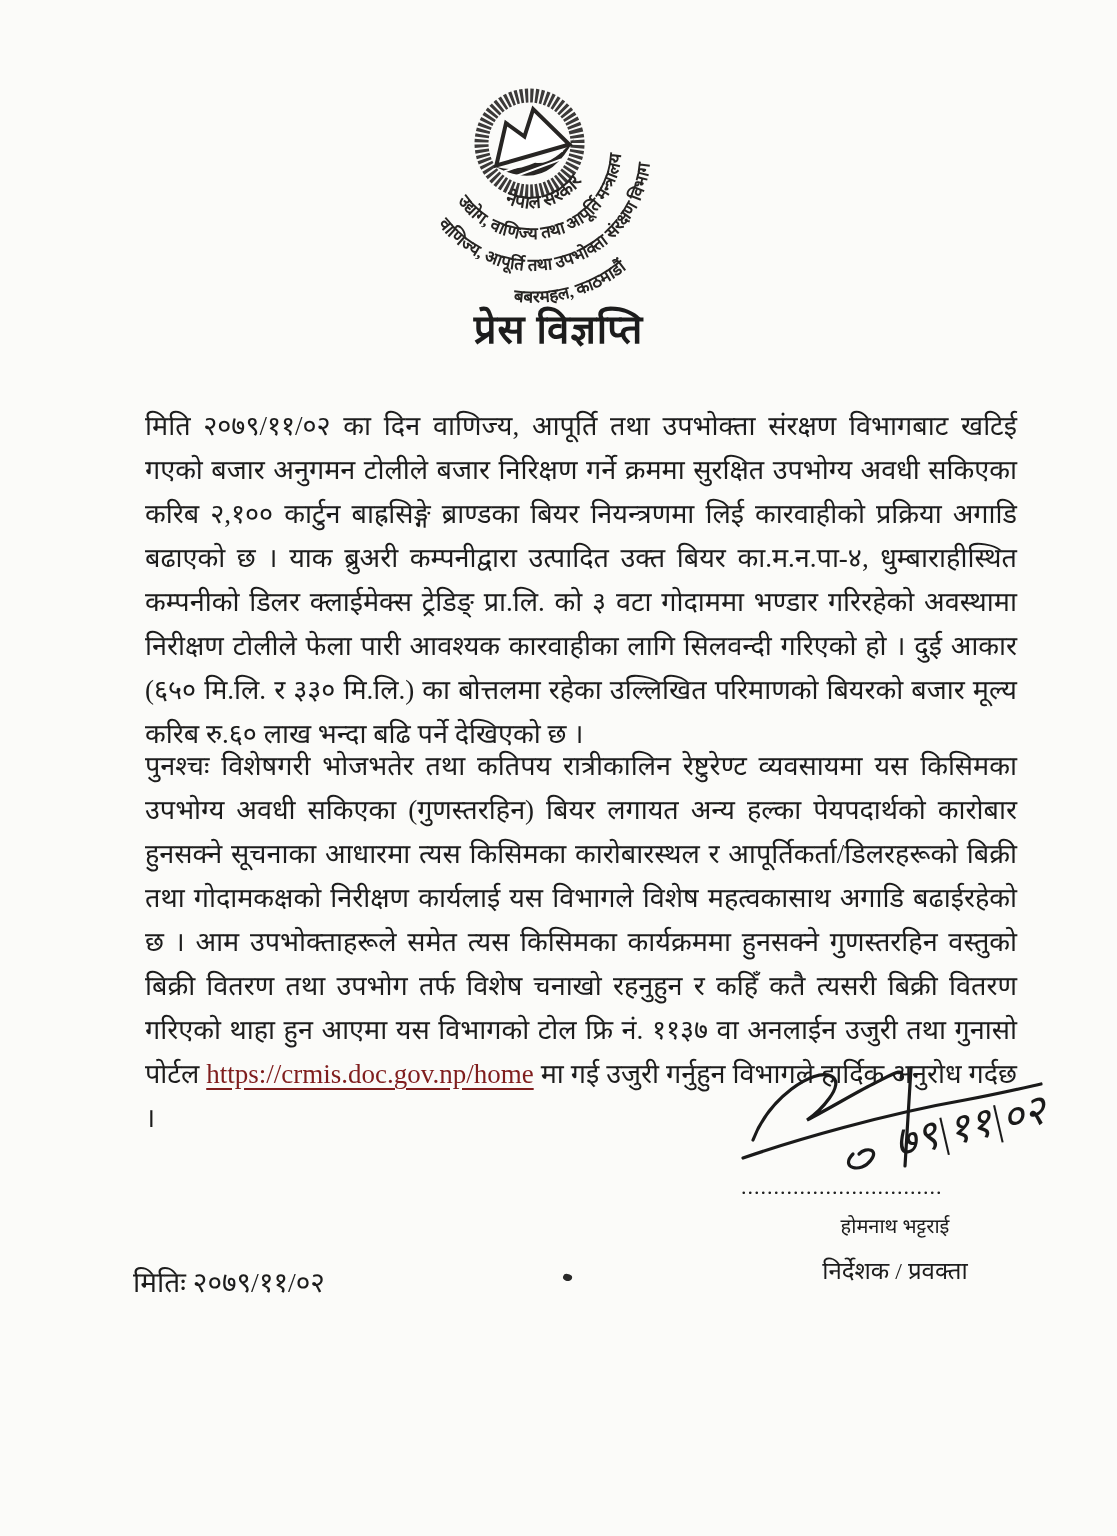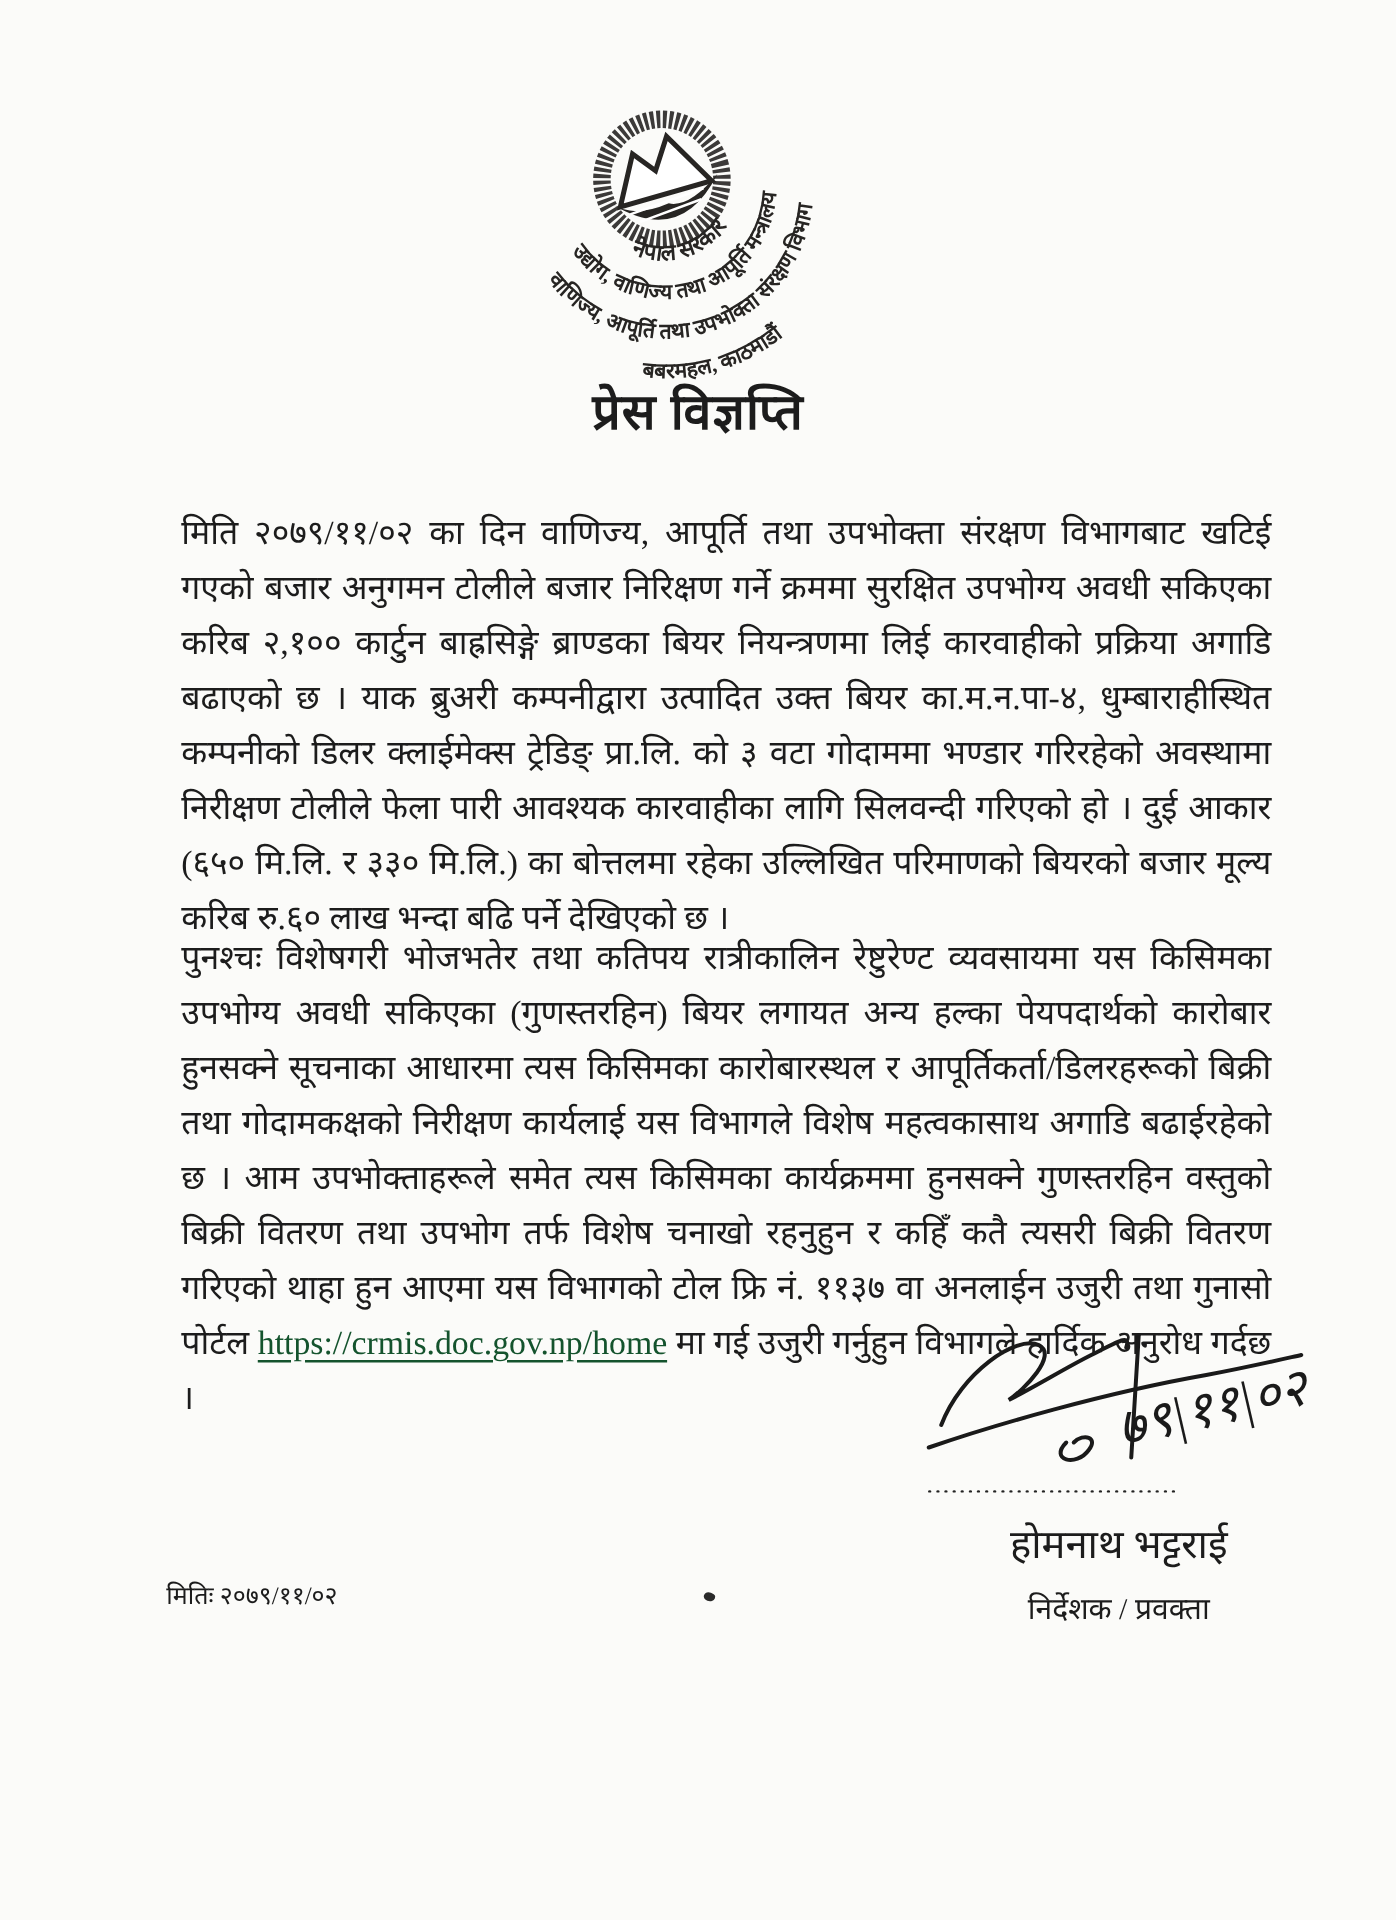--- a/index.html
+++ b/index.html
@@ -31,40 +31,40 @@
   
   .bodytext{
     position:absolute;left:145px;width:872px;
     font-size:27px;line-height:44px;
     text-align:justify;
   }
   .p1{top:404px;}
   .p2{top:744px;}
   .bodytext p{margin:0;}
   a.doclink{
-    color:#14532d;text-decoration:underline;text-underline-offset:5px;
+    color:#7f1d1d;text-decoration:underline;text-underline-offset:5px;
     font-family:"Liberation Serif","DejaVu Serif",serif;
   }
   
   .sigblock{
     position:absolute;right:62px;top:1062px;width:320px;
     text-align:center;
   }
   .sig-svg{width:320px;height:118px;display:block;}
   .dotline{
     font-size:22px;letter-spacing:1px;line-height:14px;
     color:#222;white-space:nowrap;overflow:hidden;
     text-align:left;padding-left:6px;
   }
-  .sig-name{font-size:32px;margin-top:18px;}
+  .sig-name{font-size:20px;margin-top:18px;}
   .sig-role{font-size:24px;margin-top:14px;}
   
   .footer-date{
     position:absolute;left:133px;top:1262px;
-    font-size:20px;
+    font-size:28px;
   }
   .speck{
     position:absolute;left:563px;top:1274px;width:9px;height:7px;
     background:#2a2a2a;border-radius:50% 40% 55% 45%;
     transform:rotate(20deg);
   }
 </style>
 </head>
 <body>
 

